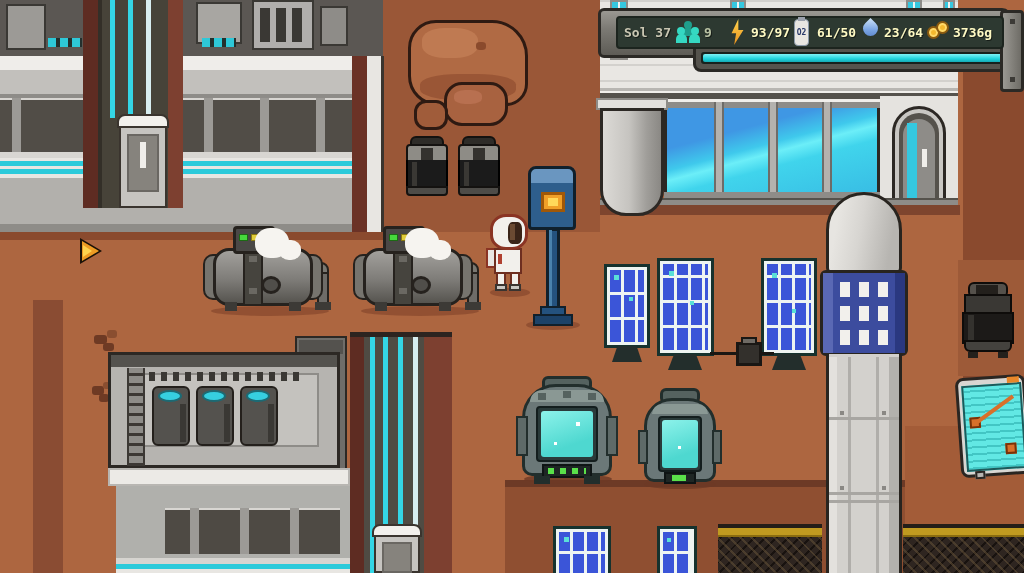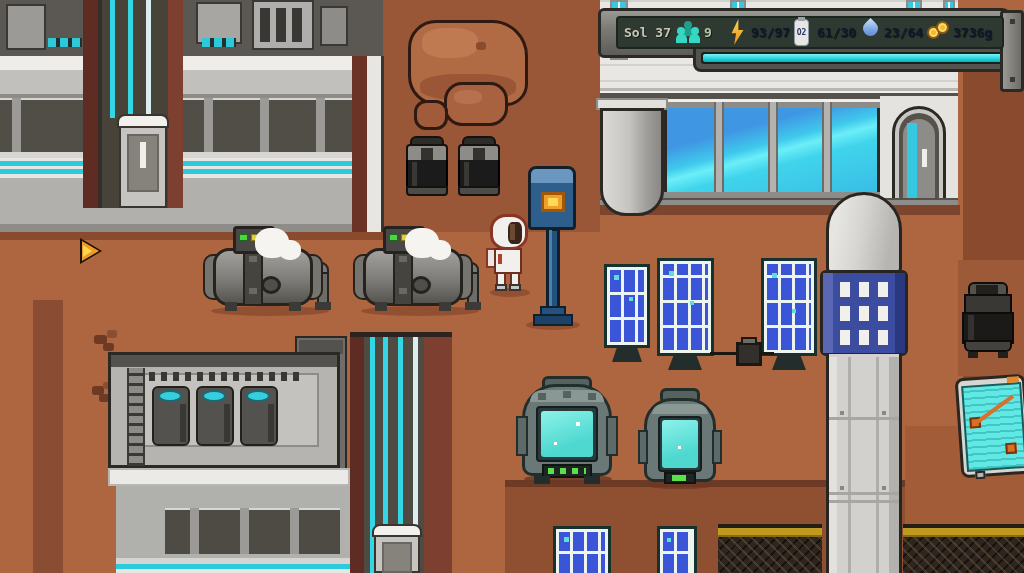--- a/index.html
+++ b/index.html
@@ -2,21 +2,21 @@
 <html><head>
 <meta charset="utf-8">
 <style>
   *{margin:0;padding:0}
   body{background:#141210;font-family:"DejaVu Sans Mono",monospace}
   #scene{position:relative;width:1024px;height:573px;overflow:hidden;background:#ad6640;margin:0 auto}
   .a{position:absolute;box-sizing:border-box}
   .hudval{font:bold 13px "DejaVu Sans Mono",monospace;text-shadow:1px 1px 0 rgba(10,14,10,.65);white-space:nowrap}
   .v-sol{color:#c9c6b2}
   .v-pop{color:#b9c2a4}
-  .v-gold{color:#0f172a}
+  .v-gold{color:#fef9c3}
   .cyanline{background:#2ccada}
   .solar-glass{background-color:#3b55d8;background-image:
     repeating-linear-gradient(90deg, transparent 0 11px, #eef4f2 11px 14px),
     repeating-linear-gradient(0deg, transparent 0 22px, #eef4f2 22px 25px)}
   .fieldtex{background-color:#2e2520;background-image:
     repeating-linear-gradient(45deg, rgba(110,90,60,.45) 0 2px, transparent 2px 8px),
     repeating-linear-gradient(-45deg, rgba(10,6,4,.6) 0 2px, transparent 2px 8px)}
 </style>
 </head>
 <body>
@@ -413,21 +413,21 @@
   </div>
   <div class="a hudval v-pop" style="left:704px;top:25px">9</div>
 
   <div class="a" style="left:729px;top:19px;width:17px;height:26px;background:linear-gradient(#ffd44e,#e8901e);clip-path:polygon(55% 0,15% 55%,42% 55%,30% 100%,85% 42%,55% 42%);filter:drop-shadow(1px 1px 0 #7a4a0c)"></div>
   <div class="a hudval v-gold" style="left:751px;top:25px">93/97</div>
 
   <div class="a" style="left:794px;top:19px;width:15px;height:27px;background:#e8e6e2;border-radius:4px;border:1px solid #8a98a8">
     <div class="a" style="left:3px;top:-3px;width:7px;height:4px;background:#9aa0ac"></div>
     <div class="a" style="left:0;top:8px;width:13px;text-align:center;font:bold 8px 'DejaVu Sans Mono',monospace;color:#2a3a6a">O2</div>
   </div>
-  <div class="a hudval v-gold" style="left:817px;top:25px">61/30</div>
+  <div class="a hudval v-gold" style="left:817px;top:25px">61/50</div>
 
   <div class="a" style="left:863px;top:21px;width:15px;height:15px;transform:rotate(45deg);border-radius:0 50% 50% 50%;background:linear-gradient(135deg,#cfe4f8,#7ca6e4 55%,#5680c8)"></div>
   <div class="a hudval v-gold" style="left:884px;top:25px">23/64</div>
 
   <div class="a" style="left:927px;top:21px;width:24px;height:20px">
     <div class="a" style="left:0;top:5px;width:13px;height:13px;background:#f4b82e;border:2px solid #8a5a10;border-radius:50%;box-shadow:inset 0 0 0 2px #ffd96a"></div>
     <div class="a" style="left:9px;top:0;width:13px;height:13px;background:#f4b82e;border:2px solid #8a5a10;border-radius:50%;box-shadow:inset 0 0 0 2px #ffd96a"></div>
   </div>
   <div class="a hudval v-gold" style="left:953px;top:25px">3736g</div>
 

